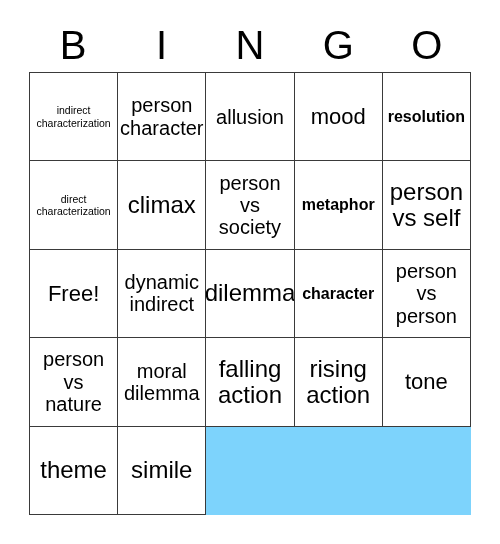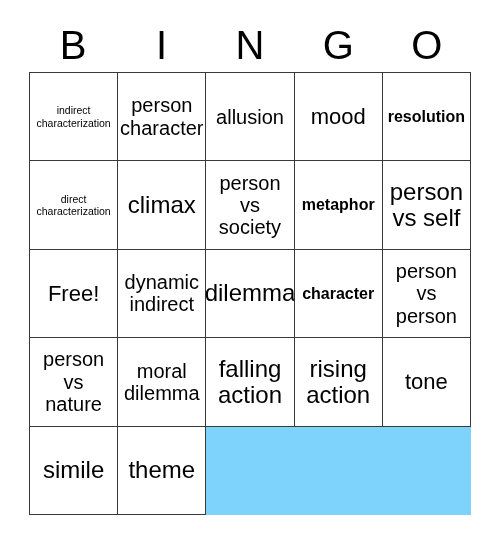--- a/index.html
+++ b/index.html
@@ -176,20 +176,20 @@
 action</span>
       </div>
     <div class="bingo-cell">
         <span class="cell-text size-xl">rising
 action</span>
       </div>
     <div class="bingo-cell">
         <span class="cell-text size-xxl">tone</span>
       </div>
     <div class="bingo-cell">
-        <span class="cell-text size-xl">simile</span>
+        <span class="cell-text size-xl">theme</span>
       </div>
     <div class="bingo-cell">
-        <span class="cell-text size-xl">theme</span>
+        <span class="cell-text size-xl">simile</span>
       </div>
 
   </div>
 </div>
 
 </body></html>

